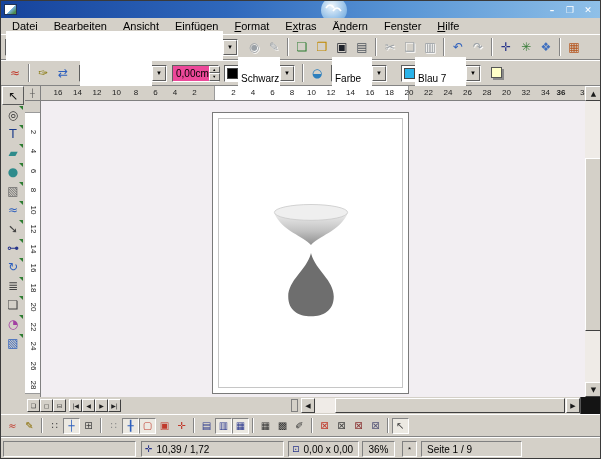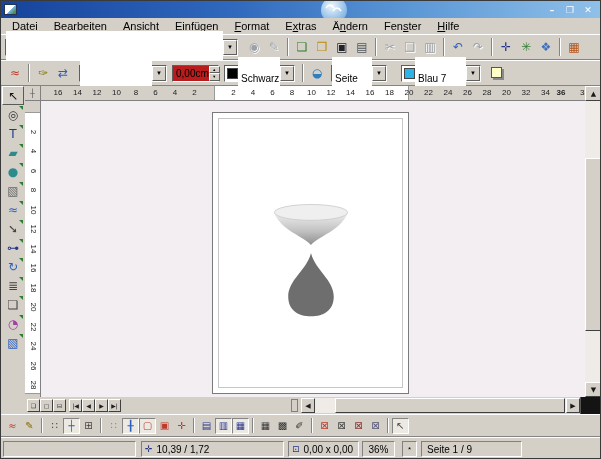--- a/index.html
+++ b/index.html
@@ -42,21 +42,21 @@
   .tbtn.sm .g{font-size:10px;}
   
   .combo{height:17px;background:#fff;border:1px solid;border-color:#5f5f5f #ffffff #ffffff #5f5f5f;
     display:flex;align-items:center;font-size:10px;flex:none;}
   .combo .val{flex:1;padding:16px 3px;white-space:nowrap;overflow:hidden;border:none;outline:none;
     font-size:10px;font-family:"Liberation Sans",sans-serif;height:100%;background:#fff;min-width:0;}
   .combo .drop{width:14px;height:100%;background:#d4d0c8;display:flex;align-items:center;justify-content:center;
     font-size:6px;border:1px solid;border-color:#ffffff #5f5f5f #5f5f5f #ffffff;flex:none;}
   .line-preview{width:58px;height:1px;background:#000;margin-left:4px;}
   .swatch{width:11px;height:11px;border:1px solid #444;margin-left:2px;flex:none;}
-  .spin{width:47px;height:17px;background:#b91c1c;border:1px solid;border-color:#5f5f5f #ffffff #ffffff #5f5f5f;
+  .spin{width:47px;height:17px;background:#ec4899;border:1px solid;border-color:#5f5f5f #ffffff #ffffff #5f5f5f;
     display:flex;align-items:center;font-size:10px;flex:none;}
   .spin .val{flex:1;padding-left:3px;}
   .spin .btns{width:11px;height:100%;display:flex;flex-direction:column;flex:none;}
   .spin .btns span{flex:1;background:#d4d0c8;border:1px solid;border-color:#ffffff #5f5f5f #5f5f5f #ffffff;
     font-size:4px;display:flex;align-items:center;justify-content:center;}
   .shadow-btn{width:16px;height:16px;margin-left:8px;position:relative;flex:none;}
   .shadow-btn::before{content:'';position:absolute;left:2px;top:2px;width:9px;height:9px;
     background:#ffffc8;border:1px solid #555;box-shadow:2px 2px 0 #8a8a8a;}
   
   .workarea{position:absolute;left:0;top:85px;width:601px;height:328px;background:#d4d0c8;}
@@ -236,21 +236,21 @@
       <span class="val">Schwarz</span>
       <span class="drop">▼</span>
     </div>
     <div class="iconrow" id="ob-fill" style="margin-left:4px">
         <span class="sep"></span>
         <span class="tbtn">
           <span class="g" style="color: rgb(45, 127, 189);">◒</span>
         </span>
       </div>
     <div class="combo" style="width:56px;margin-left:4px">
-      <span class="val">Seite</span>
+      <span class="val">Farbe</span>
       <span class="drop">▼</span>
     </div>
     <div class="combo" style="width:80px;margin-left:14px">
       <span class="swatch" id="fill-swatch" style="background: rgb(43, 179, 234);"></span>
       <span class="val">Blau 7</span>
       <span class="drop">▼</span>
     </div>
     <span class="shadow-btn"></span>
   </div>
 

